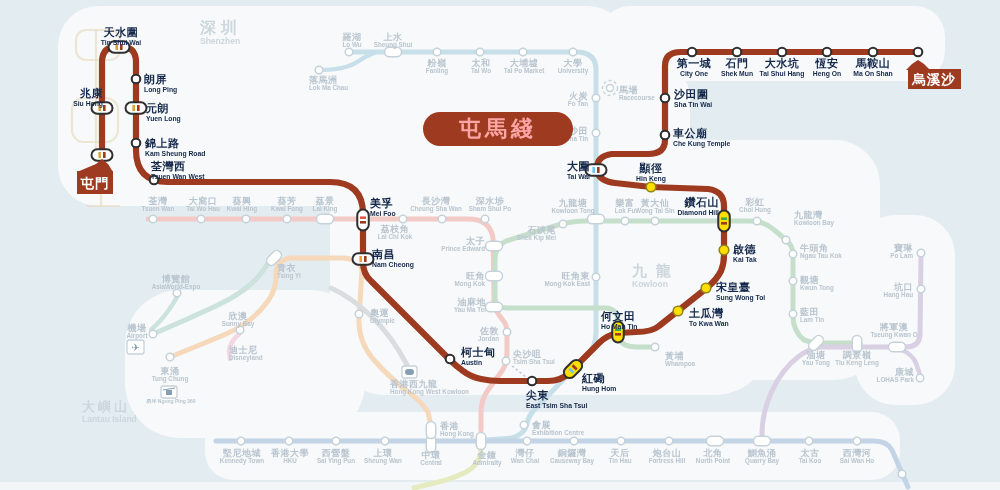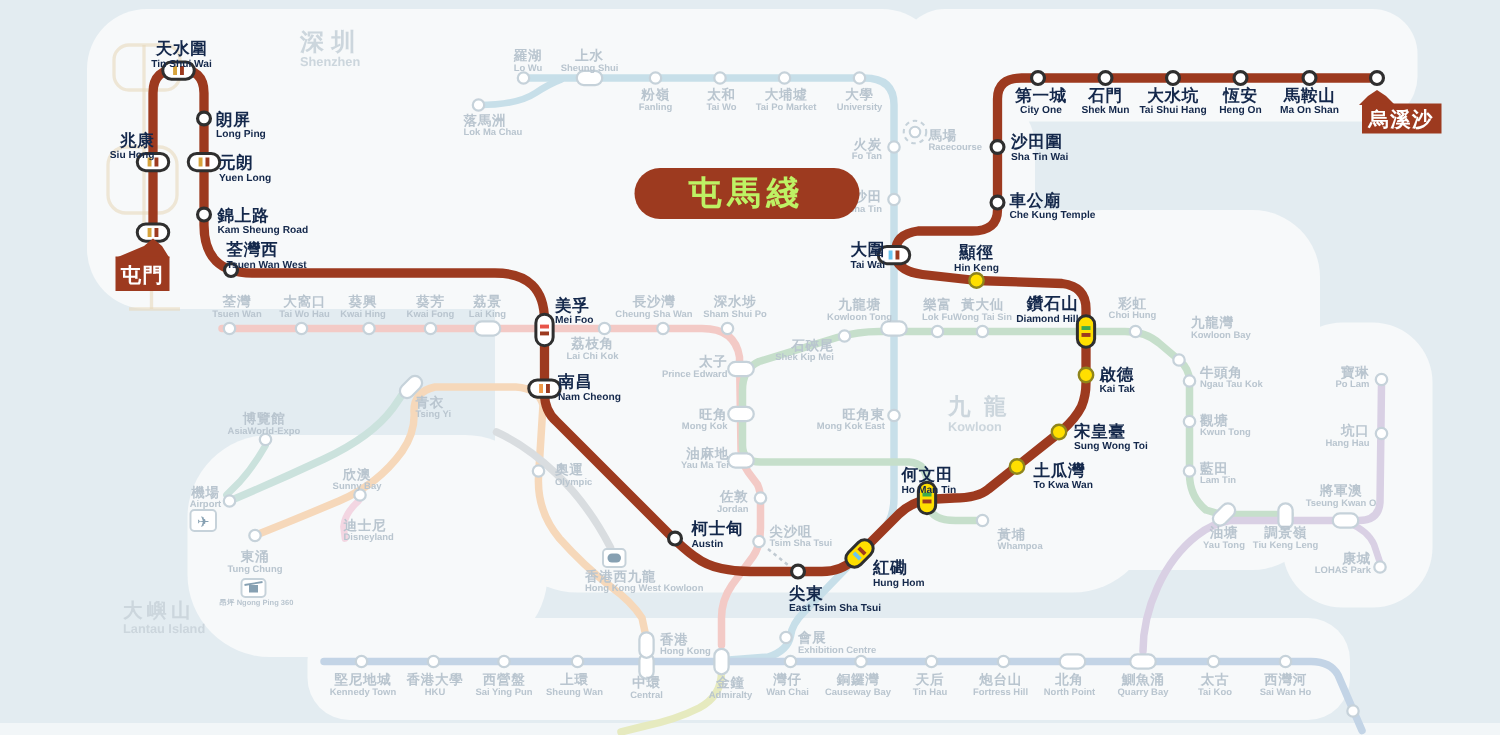--- a/index.html
+++ b/index.html
@@ -1,20 +1,20 @@
 <!DOCTYPE html>
 <html><head>
 <meta charset="utf-8">
 <style>
   html,body{margin:0;padding:0;background:#cfd8de;}
   .stage{position:relative;width:1000px;height:490px;background:#e3ecf1;overflow:hidden;
          font-family:"Liberation Sans","DejaVu Sans",sans-serif;}
   .stage svg{position:absolute;left:0;top:0;}
   .badge{position:absolute;display:flex;align-items:center;justify-content:center;
-         color:#bef264;font-weight:bold;border-radius:17px;letter-spacing:4px;
+         color:#fca5a5;font-weight:bold;border-radius:17px;letter-spacing:4px;
          font-size:22px;font-family:"Liberation Sans","DejaVu Sans",sans-serif;}
 </style>
 </head>
 <body>
 
 <div class="stage">
   <svg width="1000" height="490" viewBox="0 0 1000 490">
       <rect x="58" y="6" width="570" height="200" rx="40" fill="#f7f9fa"></rect>
       <rect x="600" y="6" width="345" height="75" rx="30" fill="#f7f9fa"></rect>
       <rect x="560" y="60" width="130" height="145" rx="38" fill="#f7f9fa"></rect>

